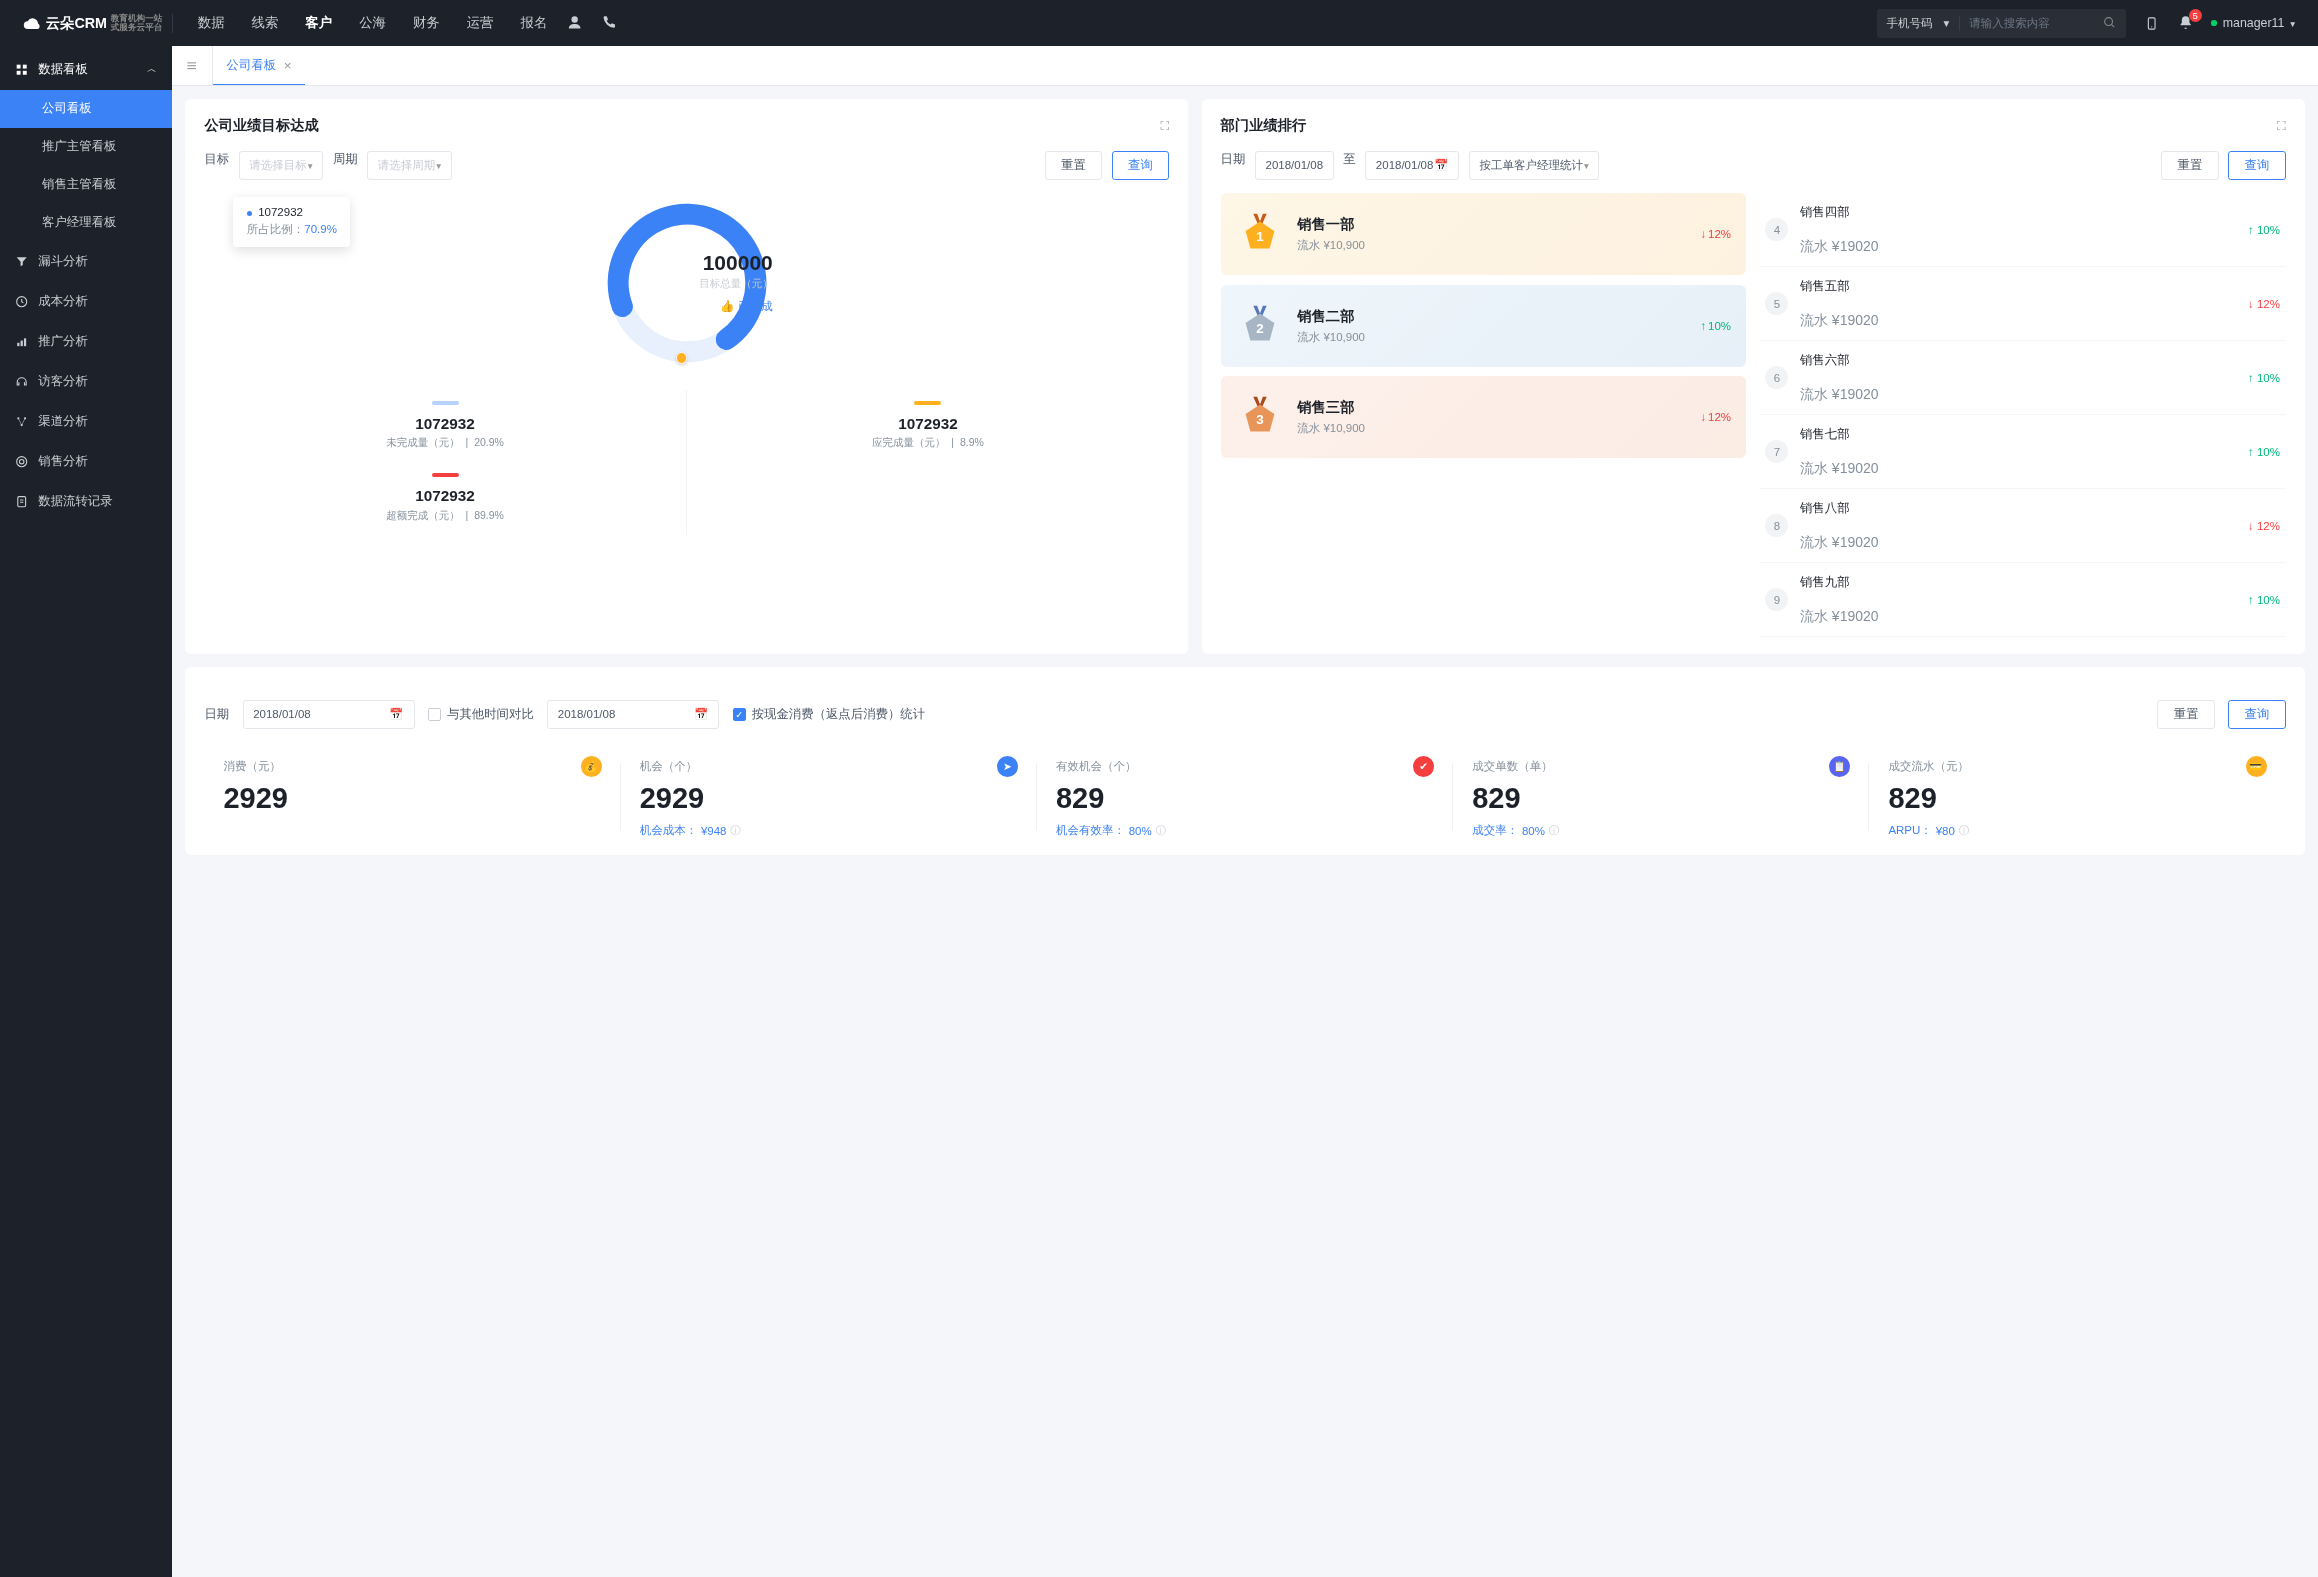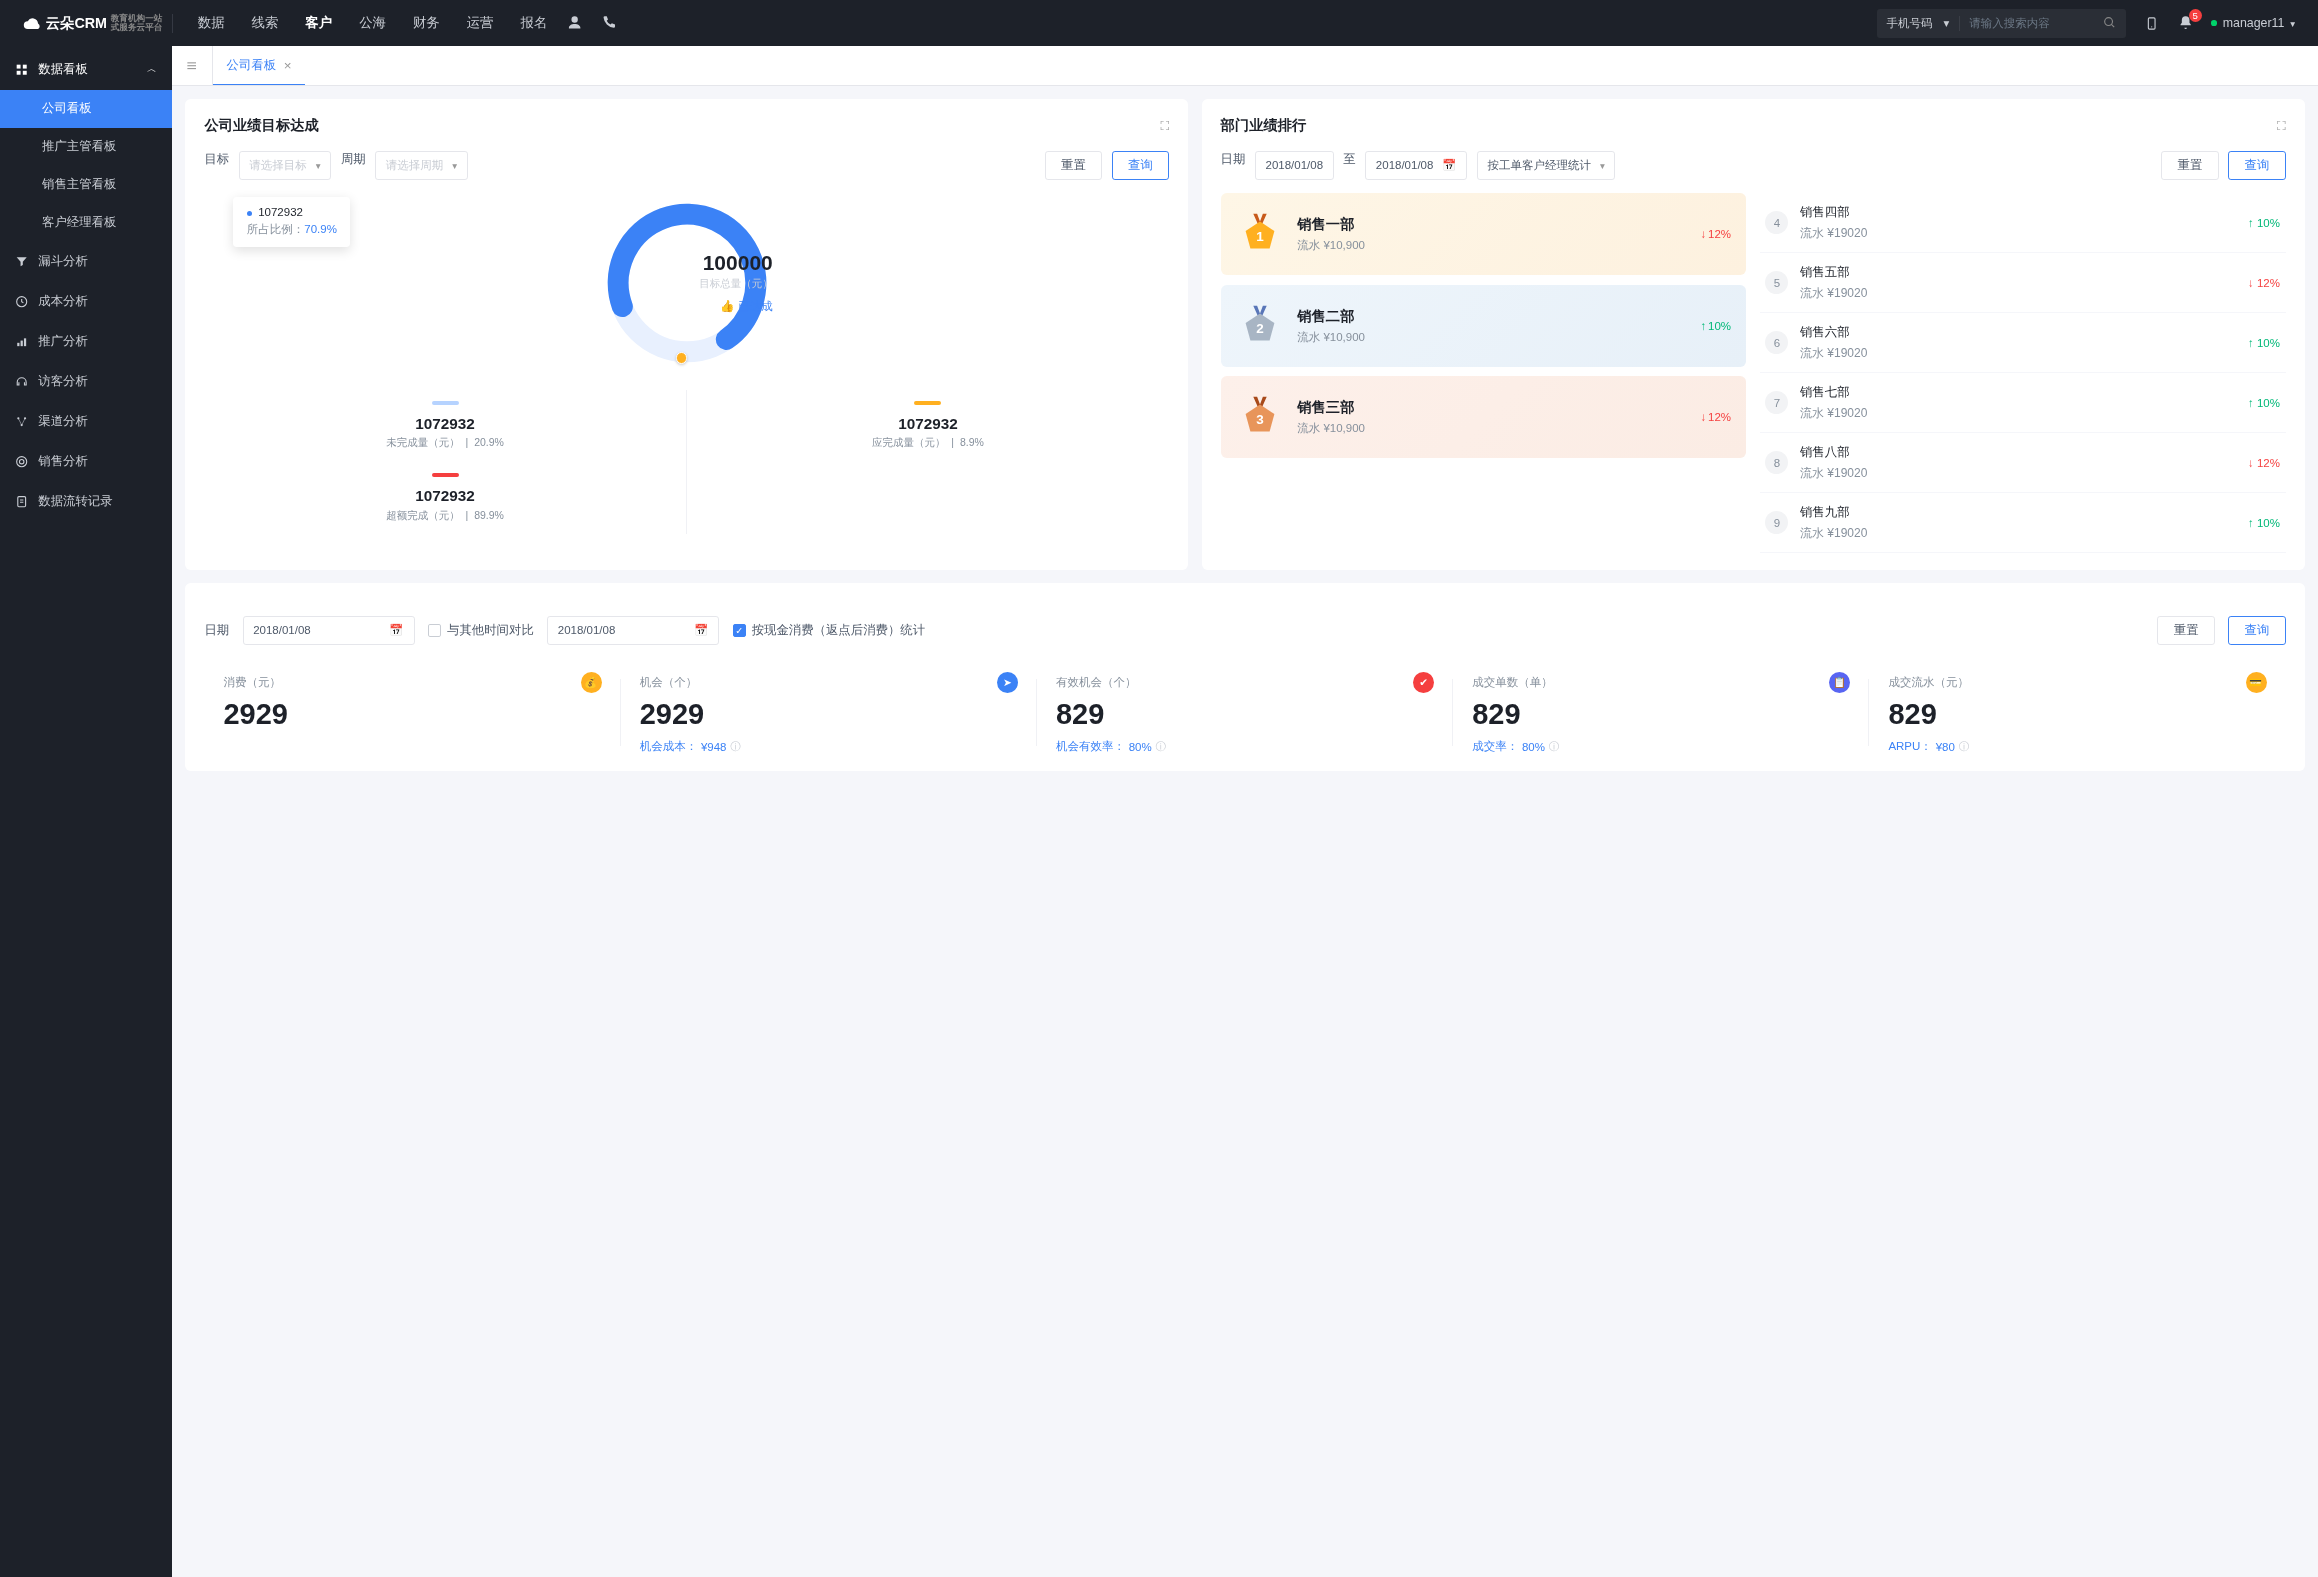--- a/index.html
+++ b/index.html
@@ -32,21 +32,21 @@
 .tab-ico{padding:0 13.4px;color:#888;cursor:pointer;border-right:1px solid #e5e6eb;height:100%;display:flex;align-items:center}
 .tab{padding:0 13.4px;height:100%;display:flex;align-items:center;gap:7.6px;color:#3b82f6;border-bottom:1.9px solid #3b82f6;font-size:12.4px;cursor:default}
 .tab-close{color:#999;font-size:13.4px;cursor:pointer}
 .content{padding:13.4px;display:grid;grid-template-columns:1fr 1.1fr;gap:13.4px}
 .card{background:#fff;border-radius:5.7px;padding:17px 19px}
 .card-head{display:flex;align-items:center;justify-content:space-between;margin-bottom:15.3px}
 .card-title{font-size:14.3px;font-weight:600;color:#1d2129}
 .expand{color:#999;font-size:12.4px;cursor:pointer}
 .filters{display:flex;align-items:flex-start;gap:9.6px;flex-wrap:wrap}
 .lbl{color:#4e5969;font-size:12.4px}
-.sel{border:1px solid #e5e6eb;border-radius:2.9px;height:29px;padding:0 9.6px;color:#c9cdD4;font-size:11.5px;display:flex;align-items:center;gap:9px;cursor:pointer;background:#fff}
+.sel{border:1px solid #e5e6eb;border-radius:2.9px;height:29px;padding:0 9.6px;color:#c9cdD4;font-size:11.5px;display:flex;align-items:center;gap:1px;cursor:pointer;background:#fff}
 .sel .cv{font-size:9.6px;color:#999}
 .btn{border:1px solid #e5e6eb;height:29px;padding:0 15.3px;border-radius:2.9px;background:#fff;font-size:12.4px;cursor:pointer;color:#4e5969}
 .btn.primary{border-color:#3b82f6;color:#3b82f6}
 .donut-area{display:flex;flex-direction:column;align-items:center;margin-top:17px;position:relative}
 .tooltip{position:absolute;left:29px;top:0;background:#fff;border-radius:3.8px;box-shadow:0 3.8px 11.5px rgba(0,0,0,.12);padding:9.6px 13.4px;font-size:11.5px;z-index:5}
 .tt-dot{width:5.7px;height:5.7px;background:#3b82f6;border-radius:50%;display:inline-block;margin-right:5.7px}
 .donut{position:relative;width:172px;height:172px}
 .donut-center{position:absolute;inset:0;display:flex;flex-direction:column;align-items:flex-end;justify-content:center}
 .donut-val{font-size:21px;font-weight:700;color:#1d2129}
 .donut-lbl{font-size:10.5px;color:#c9cdD4;margin-top:1.9px}
@@ -69,21 +69,21 @@
 .rank-name{font-size:14.3px;font-weight:700;color:#1d2129}
 .rank-sub{font-size:11.5px;color:#86909c;margin-top:3.8px}
 .pct{font-size:11.5px;display:flex;align-items:center;gap:1.9px}
 .pct.down{color:#f53f3f}
 .pct.up{color:#00b877}
 .rank-list{flex:1;display:flex;flex-direction:column}
 .rank-row{display:flex;align-items:center;gap:11.5px;padding:10.5px 5.7px;border-bottom:1px solid #f5f6fa}
 .rank-num{width:23px;height:23px;background:#f2f3f5;border-radius:50%;display:flex;align-items:center;justify-content:center;font-size:11.5px;color:#86909c}
 .rr-info{flex:1}
 .rr-name{font-size:12.4px;color:#1d2129}
-.rr-sub{font-size:12px;color:#86909c;margin-top:4px}
+.rr-sub{font-size:14px;color:#86909c;margin-top:17px}
 .biz-full{grid-column:1/-1}
 .biz-filters{display:flex;align-items:center;gap:13.4px;margin-top:5.7px}
 .date-inp{border:1px solid #e5e6eb;border-radius:2.9px;height:29px;width:172px;padding:0 9.6px;font-size:11.5px;display:flex;align-items:center;justify-content:space-between;color:#4e5969;cursor:pointer}
 .cal{color:#c9cdD4}
 .cb{width:13.4px;height:13.4px;border:1px solid #c9cdD4;border-radius:1.9px;display:inline-flex;align-items:center;justify-content:center}
 .cb.checked{background:#3b82f6;border-color:#3b82f6;color:#fff;font-size:9.6px}
 .metrics{display:flex;margin-top:27px}
 .metric{flex:1;padding:0 19px;position:relative}
 .metric:not(:last-child)::after{content:"";position:absolute;right:0;top:7.6px;bottom:7.6px;width:1px;background:#f0f1f5}
 .m-head{display:flex;align-items:center;justify-content:space-between;color:#86909c;font-size:11.5px}

